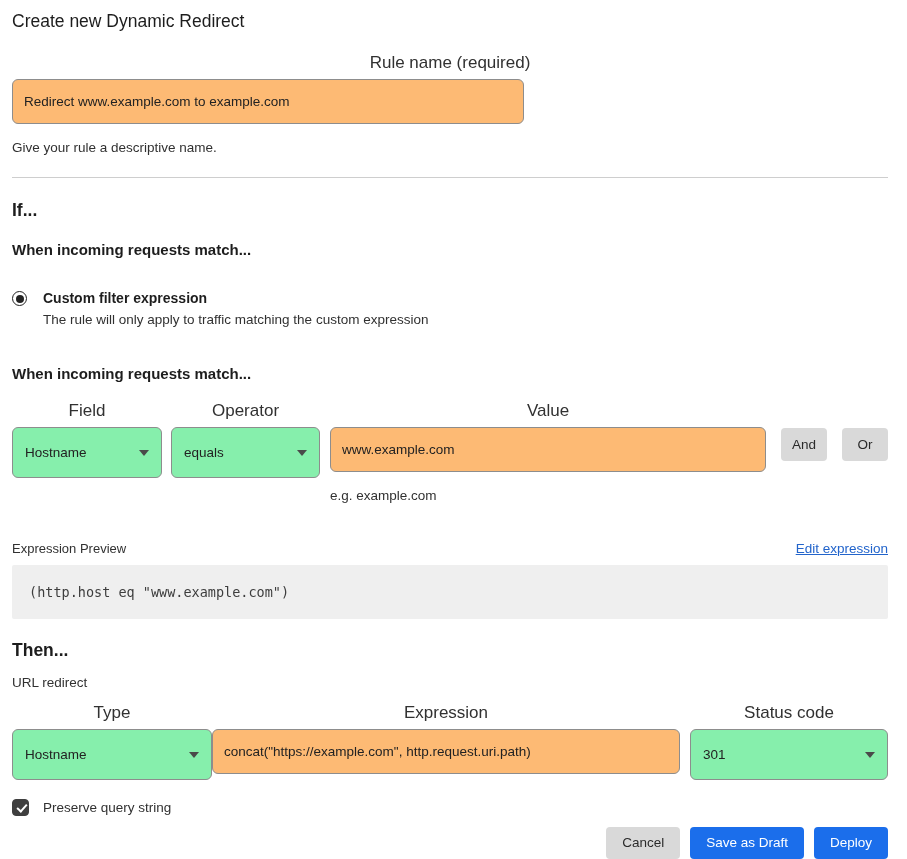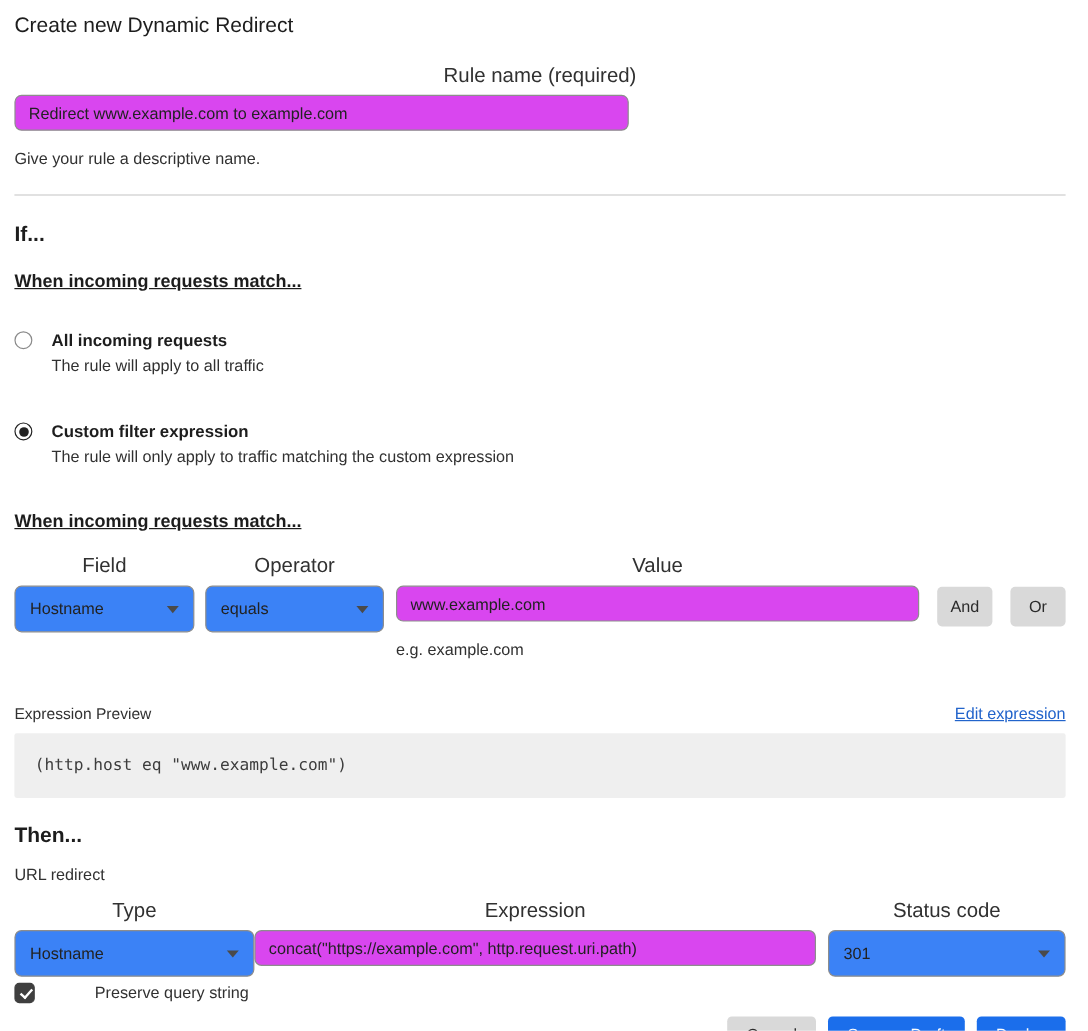--- a/index.html
+++ b/index.html
@@ -20,31 +20,31 @@
     -webkit-font-smoothing:antialiased;
   }
   .container{padding:10px 19px 0 12px;}
 
   h1.page-title{margin:0;font-size:17.5px;font-weight:normal;color:var(--text-dark);line-height:22px;}
 
   .field-label{display:block;margin:0 0 8px 0;font-size:17px;color:var(--text-body);line-height:16px;text-align:center;}
   .help-text{margin-top:16px;font-size:13.5px;color:var(--text-body);line-height:16px;}
 
   .text-input{
-    display:block;height:30px;padding:0 11px;
-    border:1px solid var(--border-gray);border-radius:6px;background:#d946ef;
+    display:block;height:45px;padding:0 11px;
+    border:1px solid var(--border-gray);border-radius:6px;background:#fdba74;
     font-family:inherit;font-size:13.5px;color:#222;outline:none;width:100%;
   }
   .rule-name-block{margin-top:23px;}
   .rule-name-block .text-input{width:512px;}
 
   hr.divider{border:none;border-top:1px solid #cecece;margin:21px 0 0 0;}
 
   h2.section-heading{margin:22px 0 0 0;font-size:17.5px;font-weight:bold;color:var(--text-dark);line-height:20px;}
-  h3.sub-heading{margin:21px 0 0 0;font-size:15px;font-weight:bold;color:var(--text-dark);line-height:18px;text-decoration:underline;}
+  h3.sub-heading{margin:21px 0 0 0;font-size:15px;font-weight:bold;color:var(--text-dark);line-height:18px;}
 
   
   .radio-row{display:flex;margin-top:31px;cursor:pointer;}
   .radio-row + .radio-row{margin-top:38px;}
   .radio{
     flex:0 0 auto;width:15px;height:15px;margin-top:1px;
     border:1.5px solid #8a8a8a;border-radius:50%;background:#fff;position:relative;
   }
   .radio.on{border-color:#222;}
   .radio.on::after{
@@ -56,21 +56,21 @@
   .radio-desc{margin-top:4px;font-size:13.5px;color:var(--text-body);line-height:17px;}
 
   
   .builder-row{display:flex;margin-top:20px;}
   .col-field{width:150px;}
   .col-operator{width:149px;margin-left:9px;}
   .col-value{width:436px;margin-left:10px;}
   .col-connectors{margin-left:15px;padding-top:25px;display:flex;gap:15px;}
 
   .select{
-    height:39px;border:1px solid var(--border-gray);border-radius:6px;background:#3b82f6;
+    height:51px;border:1px solid var(--border-gray);border-radius:6px;background:#86efac;
     display:flex;align-items:center;justify-content:space-between;
     padding:0 12px;cursor:pointer;color:#222;
   }
   .select .caret{
     width:0;height:0;border-left:5px solid transparent;border-right:5px solid transparent;
     border-top:6px solid #4a4a4a;margin-left:8px;flex:0 0 auto;
   }
 
   .pill-button{
     width:46px;height:33px;border:none;border-radius:4px;background:var(--btn-gray);
@@ -88,21 +88,21 @@
   }
 
   
   .then-sub{margin-top:15px;font-size:13.5px;color:var(--text-body);}
   .then-row{display:flex;margin-top:15px;}
   .col-type{width:200px;}
   .col-expression{flex:1;}
   .col-status{width:198px;margin-left:10px;}
 
   
-  .checkbox-row{display:flex;align-items:center;margin-top:5px;cursor:pointer;gap:36px;}
+  .checkbox-row{display:flex;align-items:center;margin-top:19px;cursor:pointer;}
   .checkbox{
     width:17px;height:17px;border:1.5px solid #8a8a8a;border-radius:4px;background:#fff;position:relative;flex:0 0 auto;
   }
   .checkbox.on{background:#3f3f3f;border-color:#3f3f3f;}
   .checkbox.on::after{
     content:"";position:absolute;left:5.5px;top:2px;width:4px;height:8px;
     border:solid #fff;border-width:0 2px 2px 0;transform:rotate(42deg);
   }
   .checkbox-label{margin-left:14px;font-size:13.5px;color:var(--text-body);}
 
@@ -126,27 +126,20 @@
     <label class="field-label">Rule name (required)</label>
     <input class="text-input" type="text" value="Redirect www.example.com to example.com" style="">
     <div class="help-text">Give your rule a descriptive name.</div>
   </div>
 
   <hr class="divider">
 
   <h2 class="section-heading">If...</h2>
   <h3 class="sub-heading">When incoming requests match...</h3>
 
-  <div class="radio-row">
-    <span class="radio"></span>
-    <div class="radio-text">
-      <div class="radio-label">All incoming requests</div>
-      <div class="radio-desc">The rule will apply to all traffic</div>
-    </div>
-  </div>
 
   <div class="radio-row">
     <span class="radio on"></span>
     <div class="radio-text">
       <div class="radio-label">Custom filter expression</div>
       <div class="radio-desc">The rule will only apply to traffic matching the custom expression</div>
     </div>
   </div>
 
   <h3 class="sub-heading" style="margin-top:37px;">When incoming requests match...</h3>

